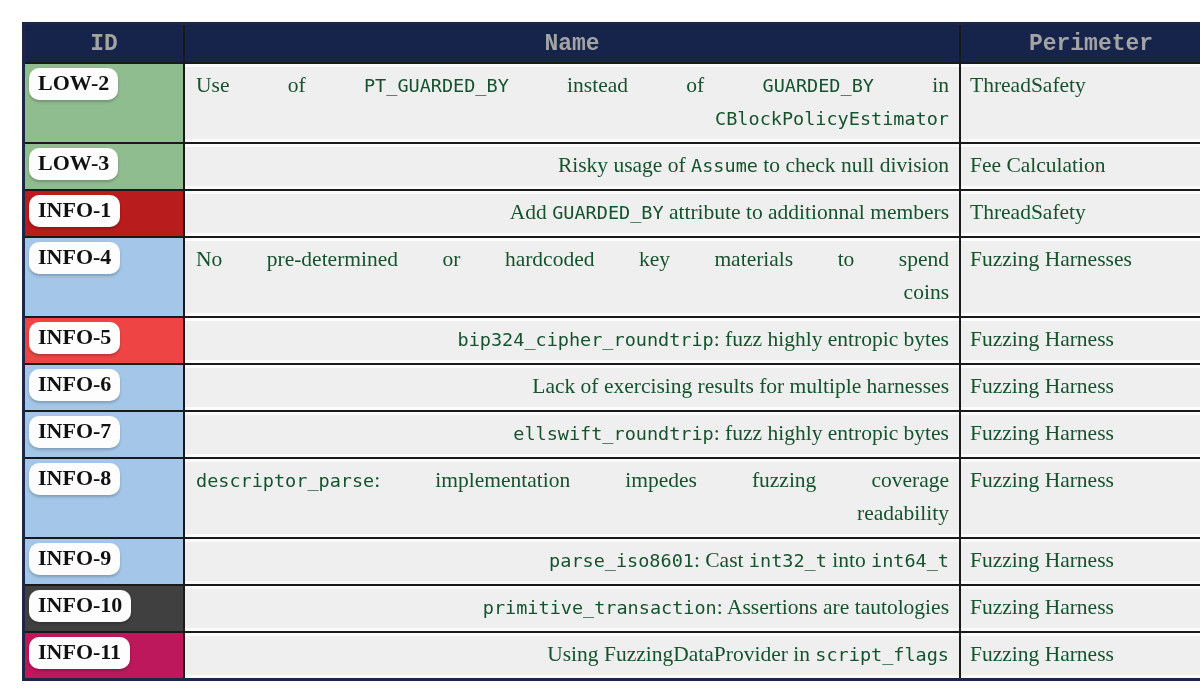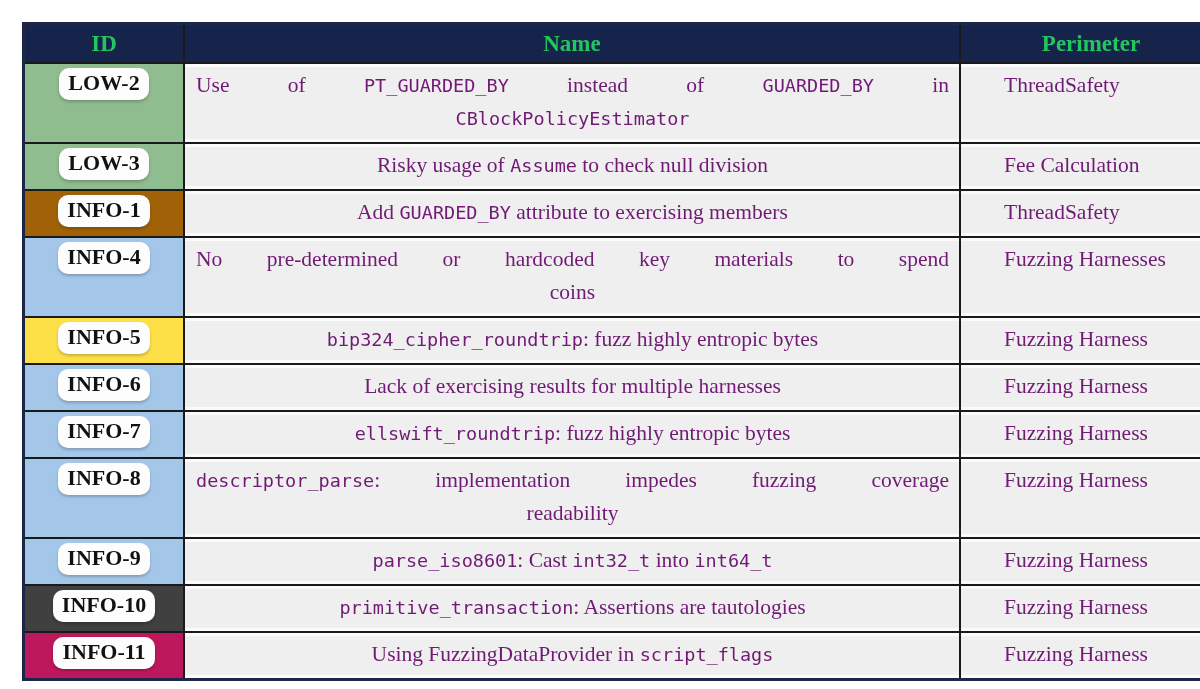--- a/index.html
+++ b/index.html
@@ -19,33 +19,33 @@
     border-collapse: collapse;
     table-layout: fixed;
     width: 1156px;
     border: 3px solid #1c2747;
   }
   table.findings th, table.findings td {
     border: 2px solid #1a1a1a;
   }
   thead th {
     background: #16234a;
-    color: #22c55e;
+    color: #a3a3a3;
     font-weight: bold;
     font-size: 23px;
     height: 37px;
     text-align: center;
     padding: 0 6px;
+    font-family: Liberation Mono, monospace;
   }
   th.col-id   { width: 146px; }
   th.col-name { width: 762px; }
   th.col-perimeter { width: 248px; }
 
   td.id-cell {
-    text-align: center;
     vertical-align: top;
     padding: 4px 4px 6px;
   }
   td.id-cell.sev-low  { background: #90bd90; }
   td.id-cell.sev-info { background: #a4c7e9; }
 
   .id-badge {
     display: inline-block;
     background: #fdfdfd;
     border-radius: 10px;
@@ -55,38 +55,38 @@
     line-height: 30px;
     color: #111111;
     box-shadow: 0 2px 3px rgba(0,0,0,0.22);
   }
 
   td.name-cell, td.perimeter-cell {
     background: #efefef;
     box-shadow: inset 0 3px 0 #fbfbfb, inset 0 -3px 0 #fbfbfb;
     vertical-align: top;
     font-size: 21.5px;
-    color: #701a75;
+    color: #14532d;
     padding: 5px 10px 7px 11px;
   }
   td.perimeter-cell { padding-left: 9px; }
 
   .name-line {
     line-height: 33px;
-    text-align: center;
+    text-align: right;
   }
   .name-line.jline {
     text-align: justify;
     text-align-last: justify;
   }
   .code {
     font-family: "DejaVu Sans Mono", "Liberation Mono", monospace;
     font-size: 18.5px;
   }
-  .perimeter-text { line-height: 33px; margin-left: 34px; }
+  .perimeter-text { line-height: 33px; }
 </style>
 </head>
 <body>
 
 <div class="table-wrap">
   <table class="findings">
     <thead>
       <tr>
         <th class="col-id">ID</th>
         <th class="col-name">Name</th>
@@ -103,36 +103,36 @@
           <td class="perimeter-cell"><span class="perimeter-text">ThreadSafety</span></td>
         </tr>
         <tr>
           <td class="id-cell sev-low" style="background: rgb(144, 189, 144);"><span class="id-badge">LOW-3</span></td>
           <td class="name-cell">
             <div class="name-line"><span>Risky usage of </span><span class="code">Assume</span><span> to check null division</span></div>
           </td>
           <td class="perimeter-cell"><span class="perimeter-text">Fee Calculation</span></td>
         </tr>
         <tr>
-          <td class="id-cell sev-info" style="background: #a16207;"><span class="id-badge">INFO-1</span></td>
+          <td class="id-cell sev-info" style="background: #b91c1c;"><span class="id-badge">INFO-1</span></td>
           <td class="name-cell">
-            <div class="name-line"><span>Add </span><span class="code">GUARDED_BY</span><span> attribute to exercising members</span></div>
+            <div class="name-line"><span>Add </span><span class="code">GUARDED_BY</span><span> attribute to additionnal members</span></div>
           </td>
           <td class="perimeter-cell"><span class="perimeter-text">ThreadSafety</span></td>
         </tr>
         <tr>
           <td class="id-cell sev-info" style="background: rgb(164, 199, 233);"><span class="id-badge">INFO-4</span></td>
           <td class="name-cell">
             <div class="name-line jline"><span>No pre-determined or hardcoded key materials to spend</span></div>
             <div class="name-line"><span>coins</span></div>
           </td>
           <td class="perimeter-cell"><span class="perimeter-text">Fuzzing Harnesses</span></td>
         </tr>
         <tr>
-          <td class="id-cell sev-info" style="background: #fde047; margin-top: 7px;"><span class="id-badge">INFO-5</span></td>
+          <td class="id-cell sev-info" style="background: #ef4444; margin-top: 7px;"><span class="id-badge">INFO-5</span></td>
           <td class="name-cell">
             <div class="name-line"><span class="code">bip324_cipher_roundtrip</span><span>: fuzz highly entropic bytes</span></div>
           </td>
           <td class="perimeter-cell"><span class="perimeter-text">Fuzzing Harness</span></td>
         </tr>
         <tr>
           <td class="id-cell sev-info" style="background: rgb(164, 199, 233);"><span class="id-badge">INFO-6</span></td>
           <td class="name-cell">
             <div class="name-line"><span>Lack of exercising results for multiple harnesses</span></div>
           </td>

